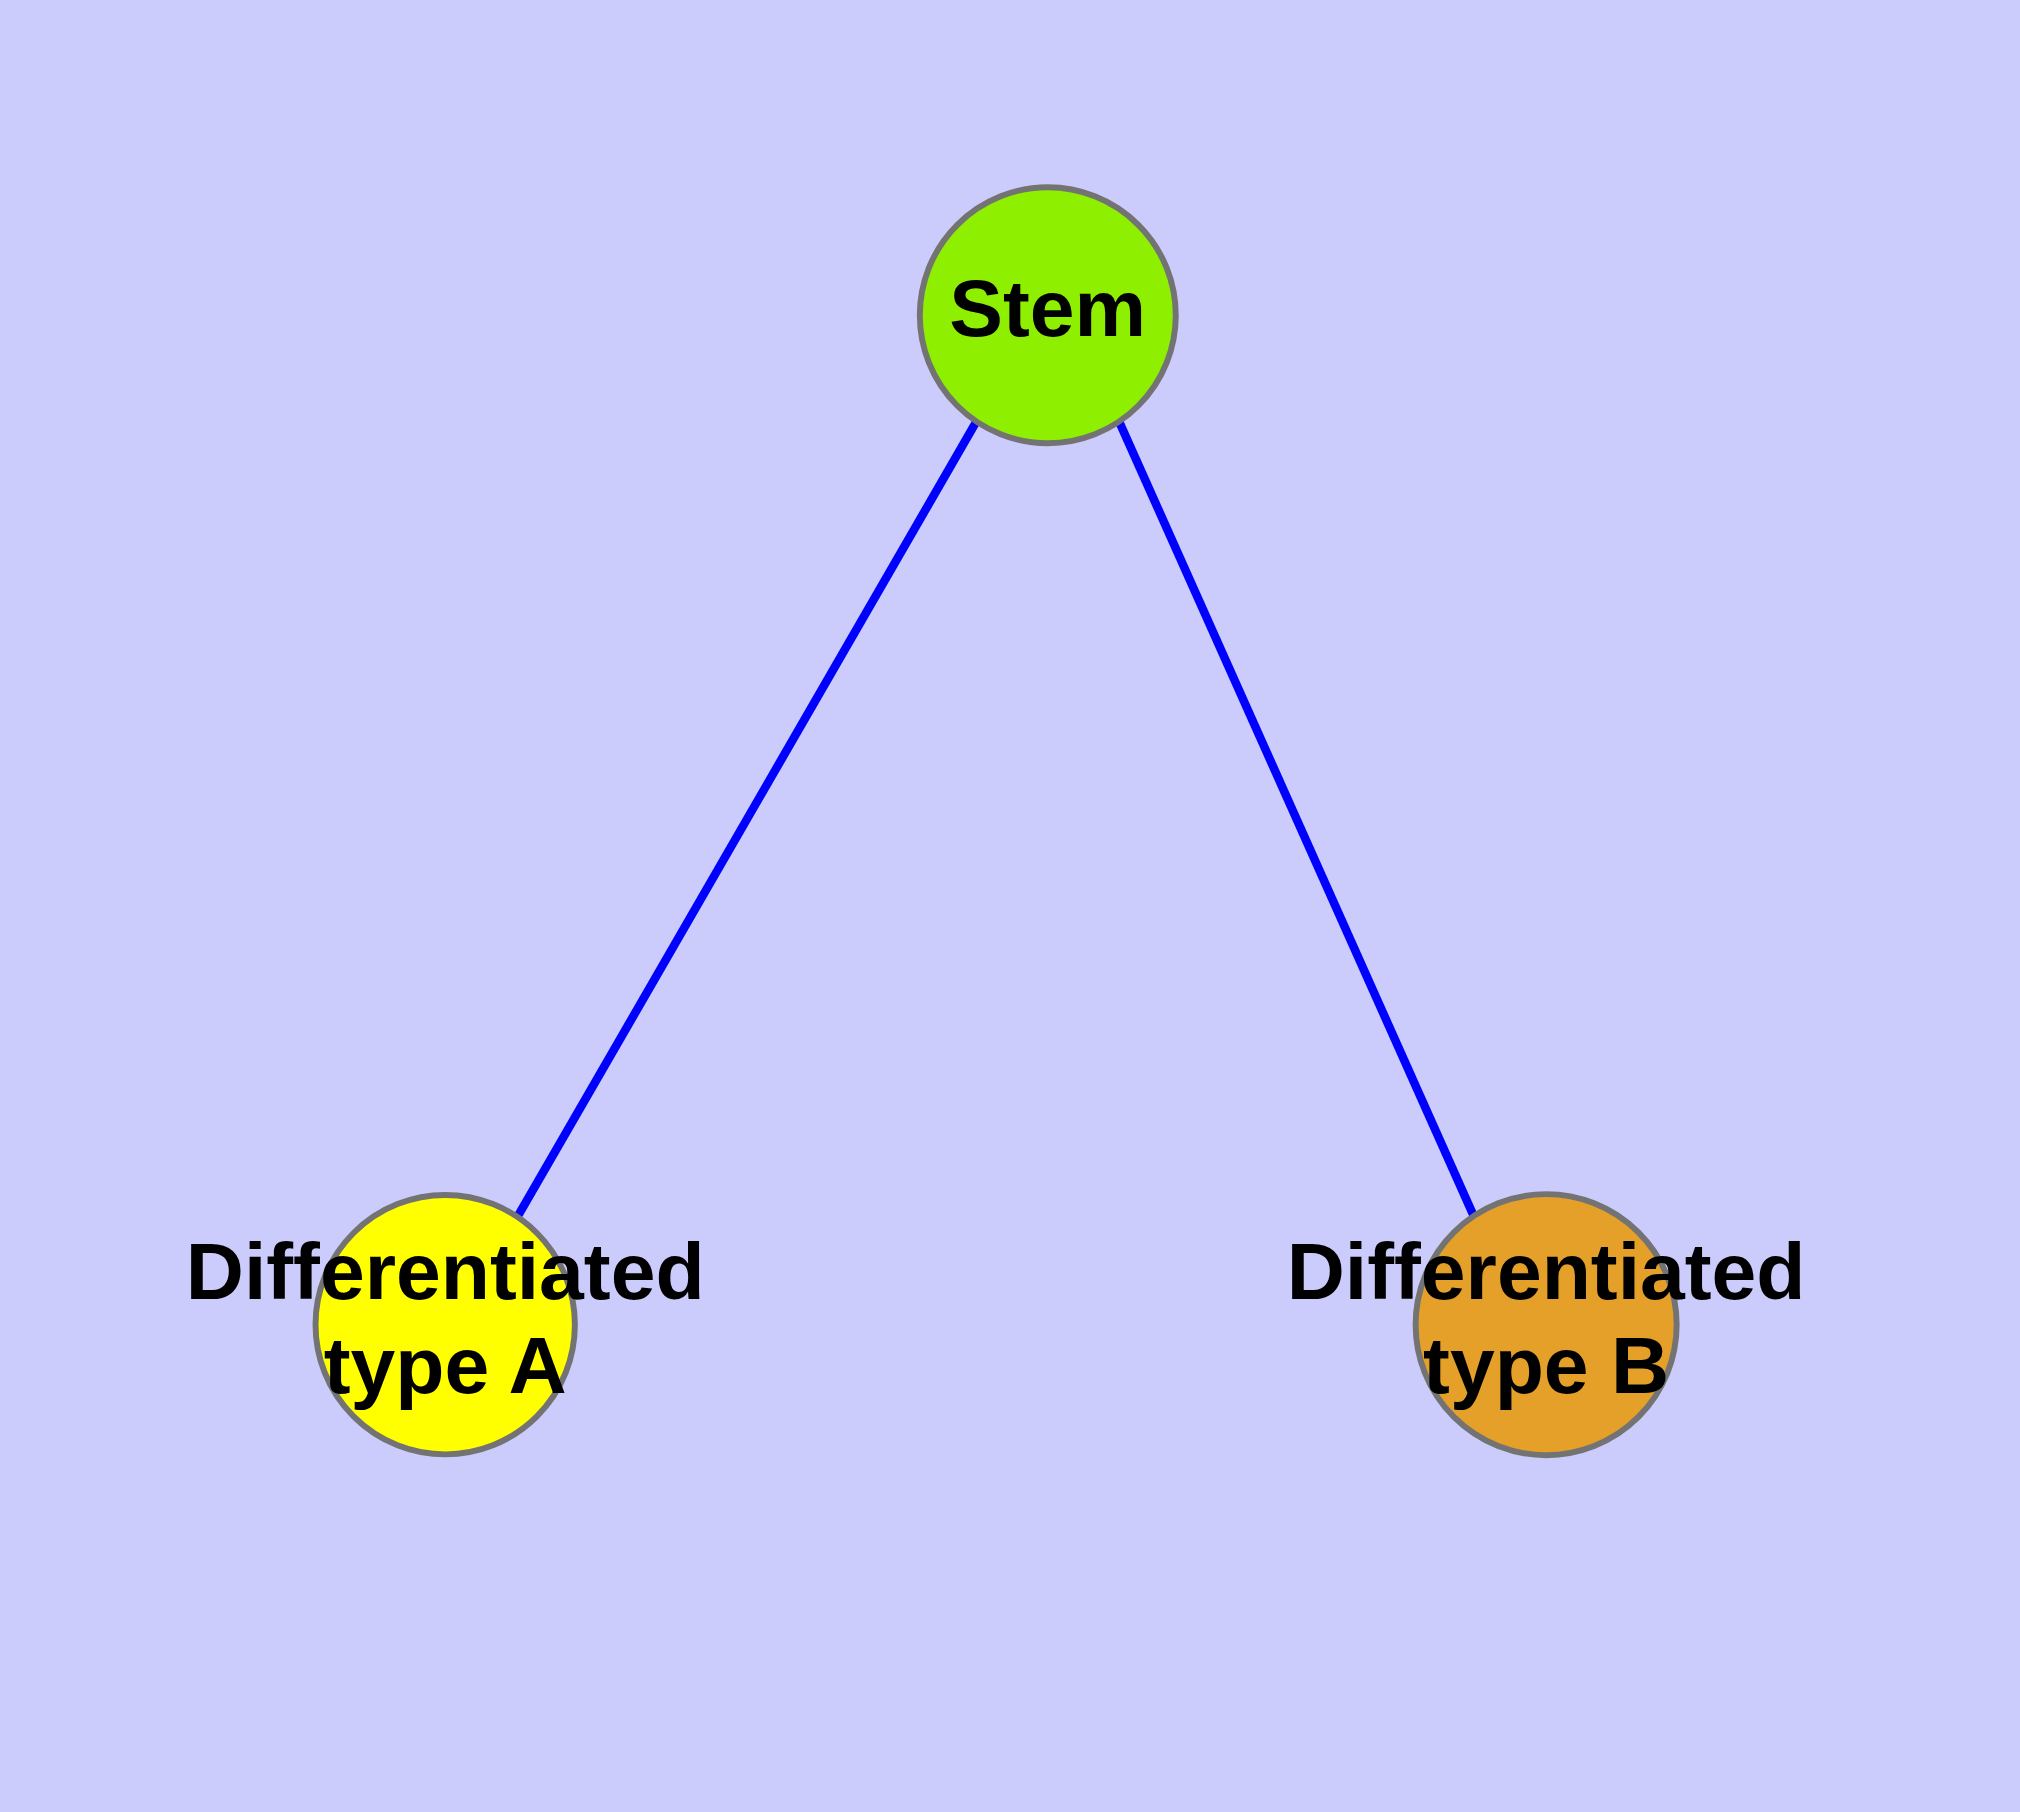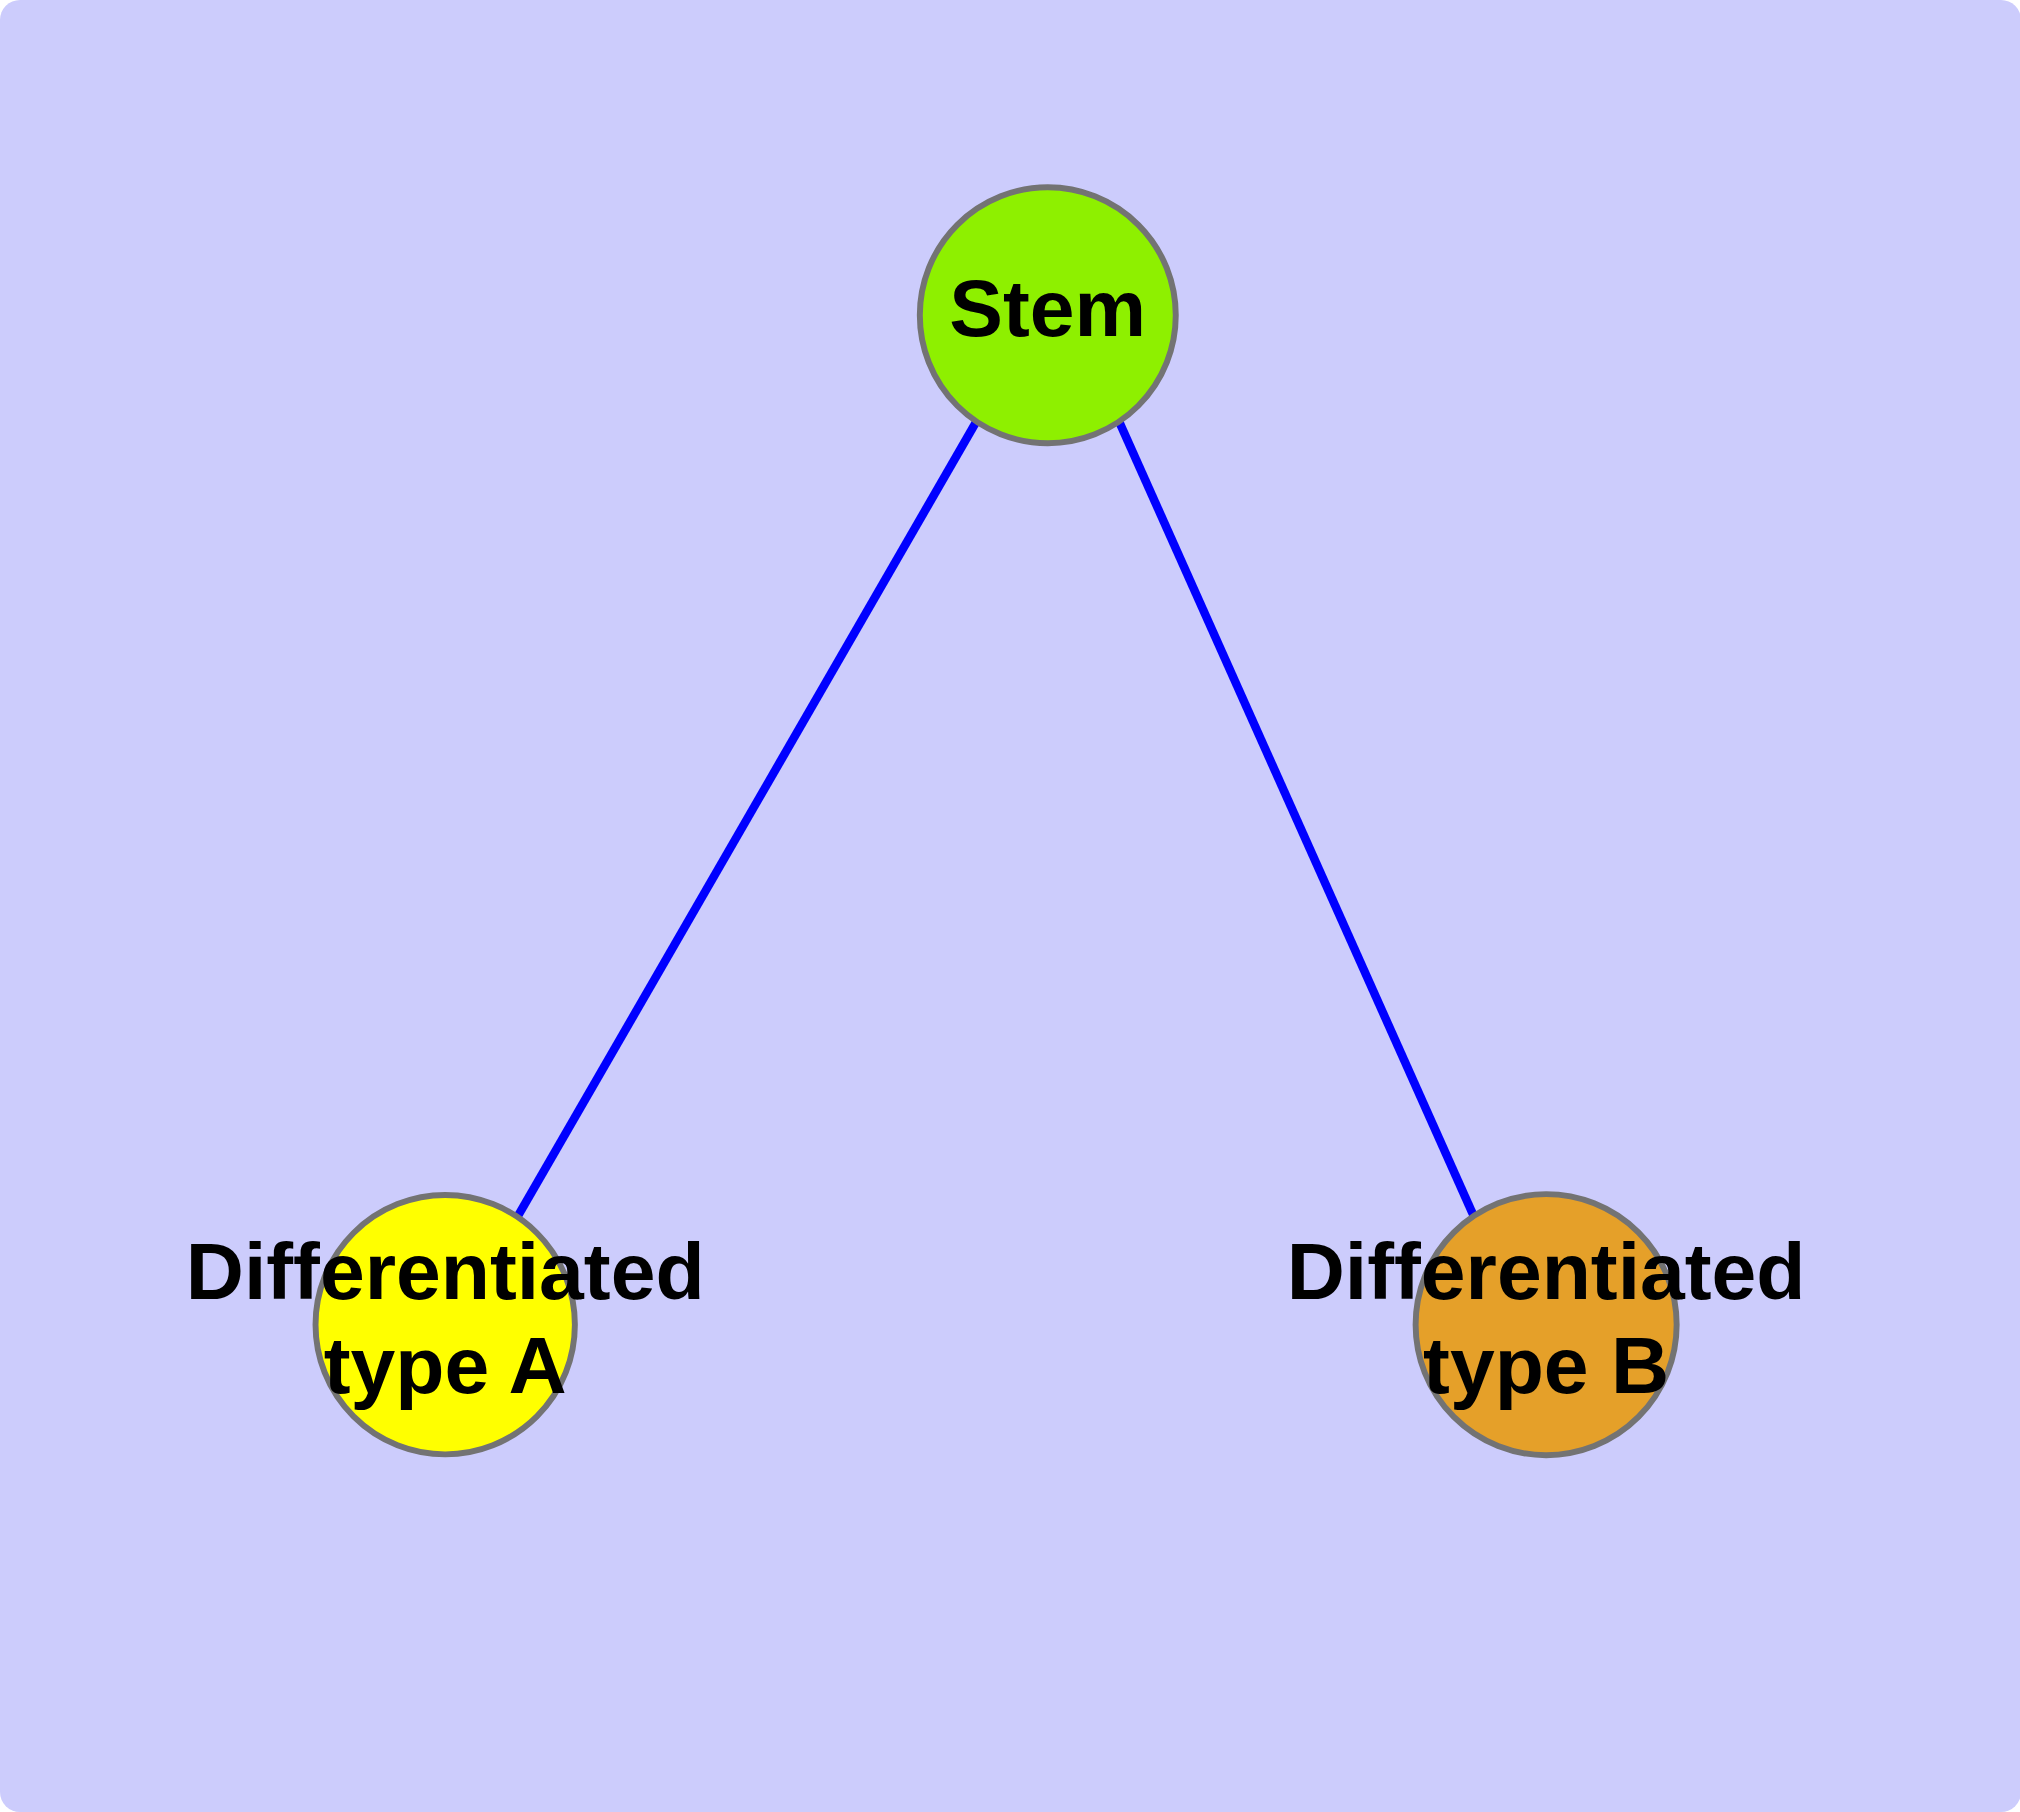--- a/index.html
+++ b/index.html
@@ -43,21 +43,21 @@
     dominant-baseline: middle;
     white-space: pre;
   }
   .node-label tspan {
     font-family: "Liberation Sans", sans-serif;
   }
 </style>
 </head>
 <body>
 
-<div id="stage" style="width: 2021px; height: 1812px; background: rgb(204, 204, 252); border-radius: 20px;">
+<div id="stage" style="width: 2021px; height: 1812px; background: rgb(204, 204, 252);">
   <svg id="graph-svg" viewBox="0 0 2384 2138" style="width: 2021px; height: 1812px;">
 
     <g>
       <line class="edge-line" x1="1152" y1="497" x2="609" y2="1438" stroke="#0000ff" stroke-width="10"></line>
       <line class="edge-line" x1="1320" y1="497" x2="1740" y2="1438" stroke="#0000ff" stroke-width="10"></line>
     </g>
 
     <g>
 
       <g>

